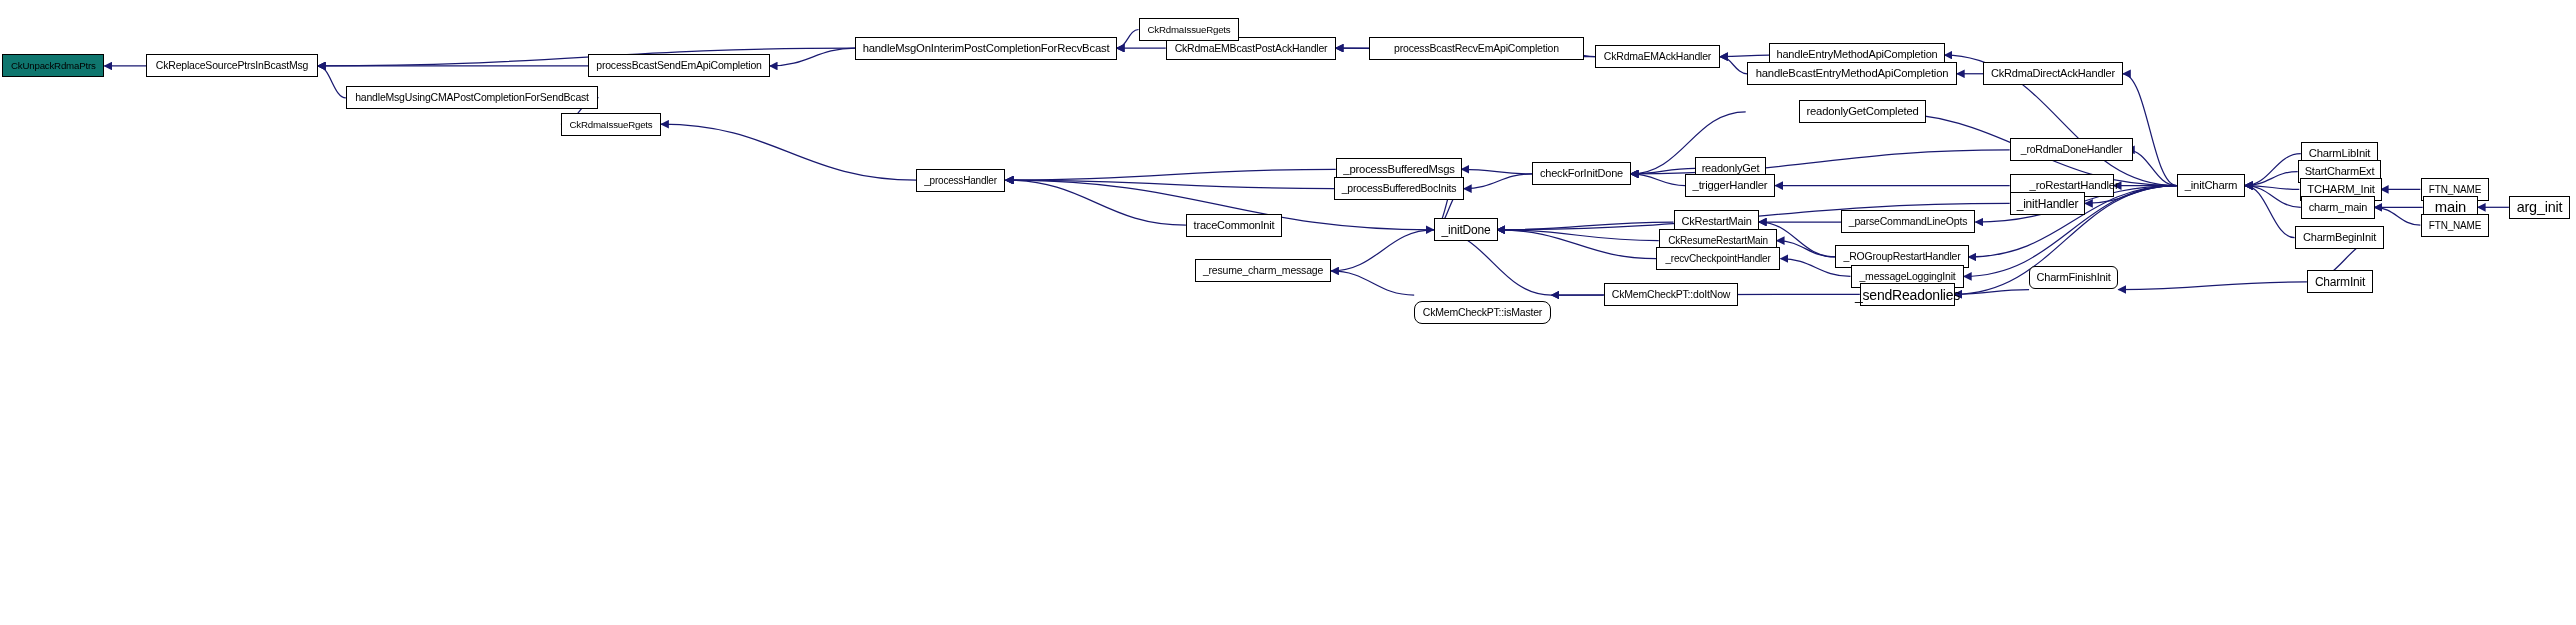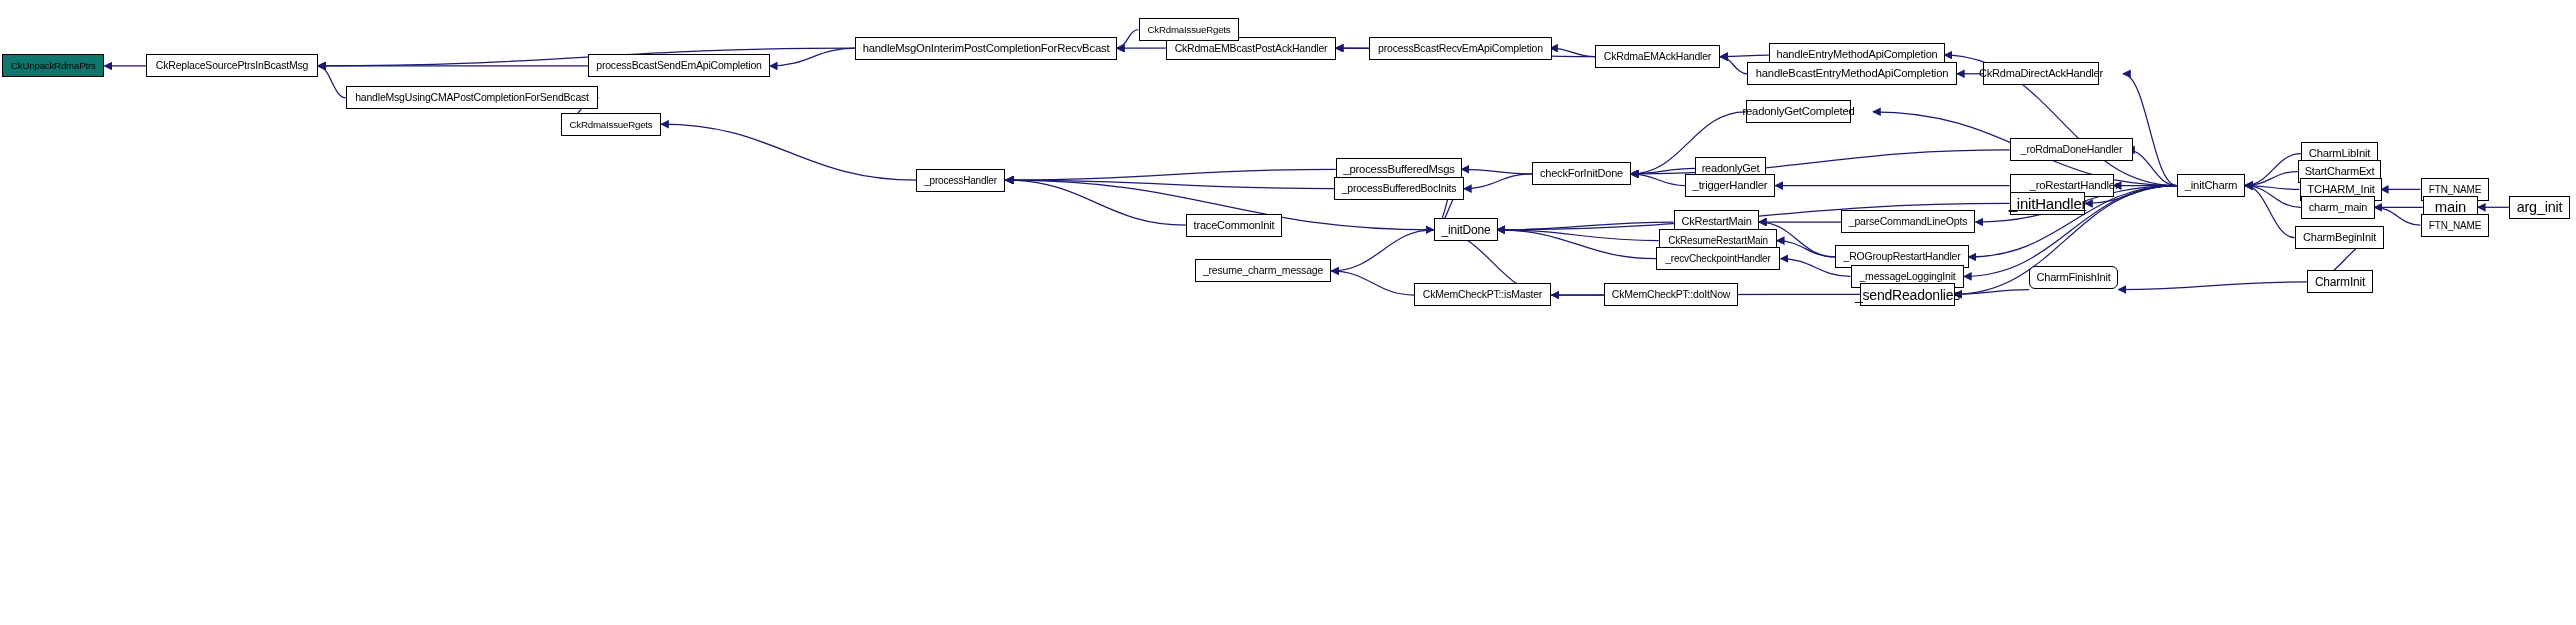--- a/index.html
+++ b/index.html
@@ -122,42 +122,42 @@
       </div>
       <div class="node" style="left: 855px; top: 37px; width: 262px;">
         <span style="font-size: 11.3px;">handleMsgOnInterimPostCompletionForRecvBcast</span>
       </div>
       <div class="node" style="left: 1166px; top: 37px; width: 170px;">
         <span style="font-size: 10.5px;">CkRdmaEMBcastPostAckHandler</span>
       </div>
       <div class="node" style="left: 1139px; top: 18px; width: 100px;">
         <span style="font-size: 9.7px;">CkRdmaIssueRgets</span>
       </div>
-      <div class="node" style="left: 1369px; top: 37px; width: 183px;">
+      <div class="node" style="left: 1369px; top: 37px; width: 215px;">
         <span style="font-size: 10.5px;">processBcastRecvEmApiCompletion</span>
       </div>
       <div class="node" style="left: 1595px; top: 45px; width: 125px;">
         <span style="font-size: 10.5px;">CkRdmaEMAckHandler</span>
       </div>
       <div class="node" style="left: 1769px; top: 43px; width: 176px;">
         <span style="font-size: 11px;">handleEntryMethodApiCompletion</span>
       </div>
       <div class="node" style="left: 1747px; top: 62px; width: 210px;">
         <span style="font-size: 11.3px;">handleBcastEntryMethodApiCompletion</span>
       </div>
-      <div class="node" style="left: 1983px; top: 62px; width: 116px;">
+      <div class="node" style="left: 1983px; top: 62px; width: 140px;">
         <span style="font-size: 11px;">CkRdmaDirectAckHandler</span>
       </div>
       <div class="node" style="left: 346px; top: 86px; width: 252px;">
         <span style="font-size: 10.5px;">handleMsgUsingCMAPostCompletionForSendBcast</span>
       </div>
       <div class="node" style="left: 561px; top: 113px; width: 100px;">
         <span style="font-size: 9.7px;">CkRdmaIssueRgets</span>
       </div>
-      <div class="node" style="left: 1746px; top: 100px; width: 105px;">
+      <div class="node" style="left: 1799px; top: 100px; width: 127px;">
         <span style="font-size: 11.3px;">readonlyGetCompleted</span>
       </div>
       <div class="node" style="left: 916px; top: 169px; width: 89px;">
         <span style="font-size: 10px;">_processHandler</span>
       </div>
       <div class="node" style="left: 1336px; top: 158px; width: 126px;">
         <span style="font-size: 11.3px;">_processBufferedMsgs</span>
       </div>
       <div class="node" style="left: 1334px; top: 177px; width: 130px;">
         <span style="font-size: 10.5px;">_processBufferedBocInits</span>
@@ -174,21 +174,21 @@
       <div class="node" style="left: 1685px; top: 174px; width: 90px;">
         <span style="font-size: 11.3px;">_triggerHandler</span>
       </div>
       <div class="node" style="left: 2010px; top: 138px; width: 123px;">
         <span style="font-size: 10.5px;">_roRdmaDoneHandler</span>
       </div>
       <div class="node" style="left: 2010px; top: 174px; width: 104px;">
         <span style="font-size: 11.3px; margin-left: 24px;">_roRestartHandler</span>
       </div>
       <div class="node" style="left: 2010px; top: 192px; width: 75px;">
-        <span style="font-size: 15px; text-decoration: underline;">_initHandler</span>
+        <span style="font-size: 12px;">_initHandler</span>
       </div>
       <div class="node" style="left: 2177px; top: 174px; width: 68px;">
         <span style="font-size: 11.3px;">_initCharm</span>
       </div>
       <div class="node" style="left: 2301px; top: 142px; width: 77px;">
         <span style="font-size: 11.3px;">CharmLibInit</span>
       </div>
       <div class="node" style="left: 2298px; top: 160px; width: 83px;">
         <span style="font-size: 11px;">StartCharmExt</span>
       </div>
@@ -239,21 +239,21 @@
       </div>
       <div class="node" style="left: 2029px; top: 266px; width: 89px; border-radius: 6px;">
         <span style="font-size: 11px;">CharmFinishInit</span>
       </div>
       <div class="node" style="left: 2307px; top: 270px; width: 66px;">
         <span style="font-size: 12px;">CharmInit</span>
       </div>
       <div class="node" style="left: 1195px; top: 259px; width: 136px;">
         <span style="font-size: 10.5px;">_resume_charm_message</span>
       </div>
-      <div class="node" style="left: 1414px; top: 283px; width: 137px;">
+      <div class="node" style="left: 1414px; top: 301px; width: 137px; border-radius: 8px;">
         <span style="font-size: 10.5px;">CkMemCheckPT::isMaster</span>
       </div>
       <div class="node" style="left: 1604px; top: 283px; width: 134px;">
         <span style="font-size: 10.5px;">CkMemCheckPT::doItNow</span>
       </div>
     </div>
 </div>
 
 
 </body></html>

